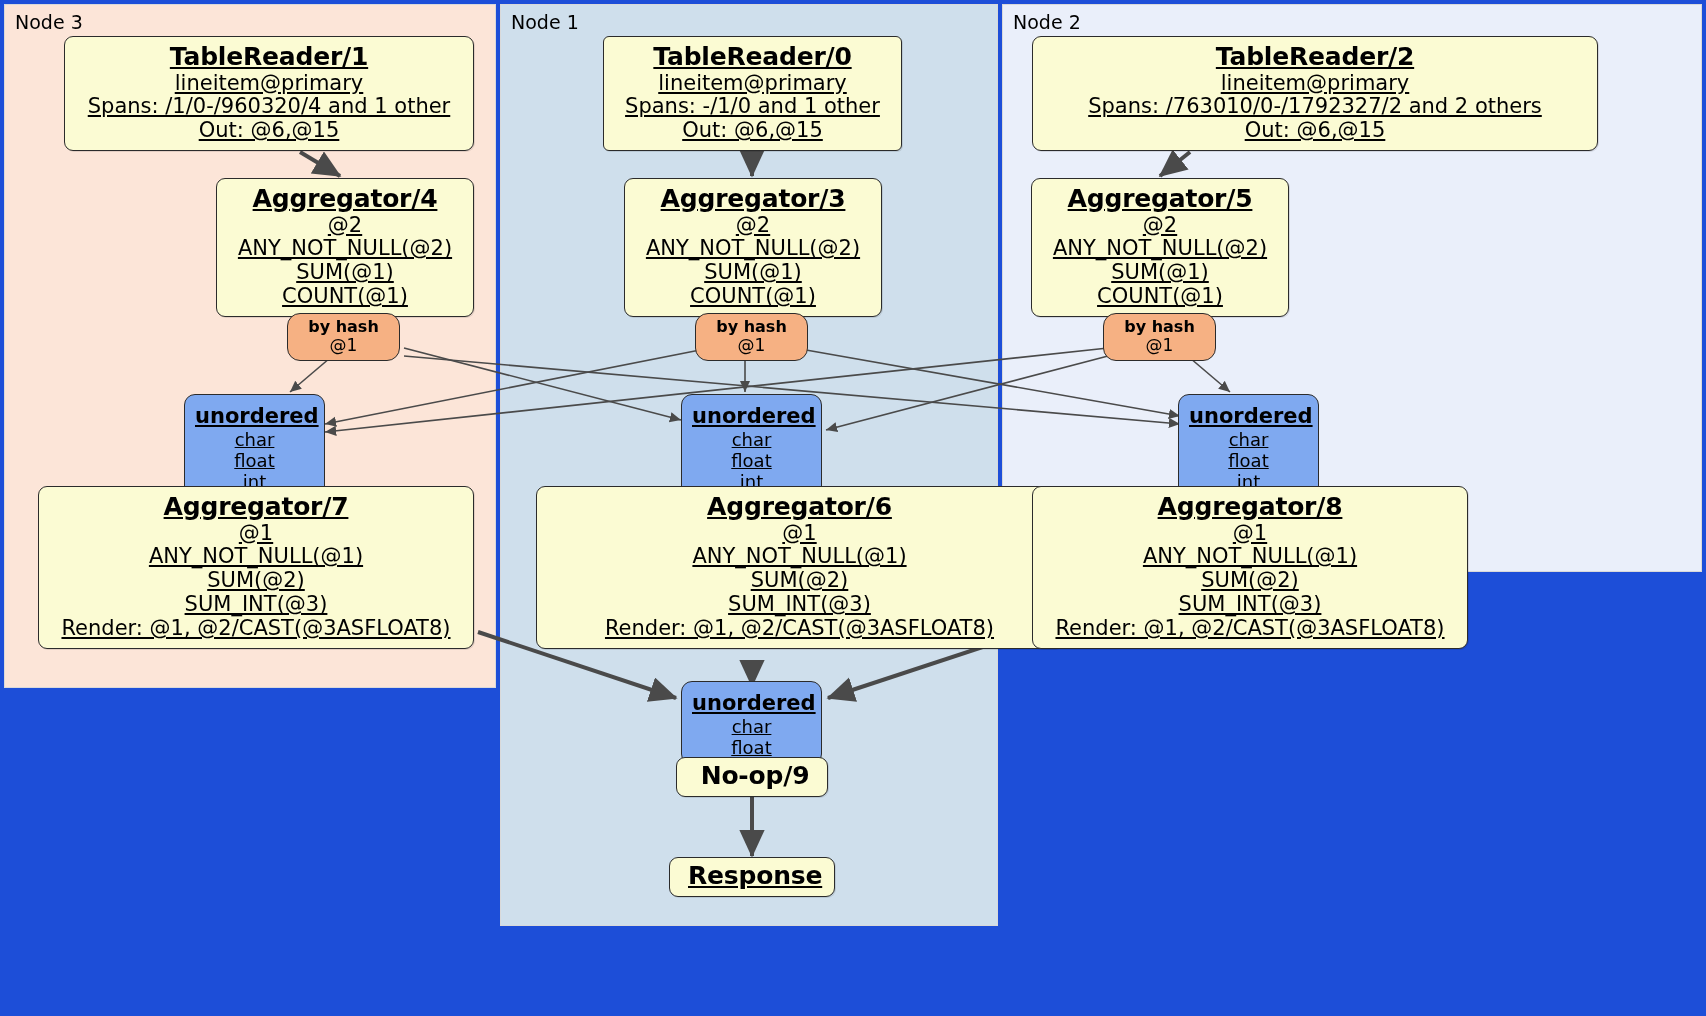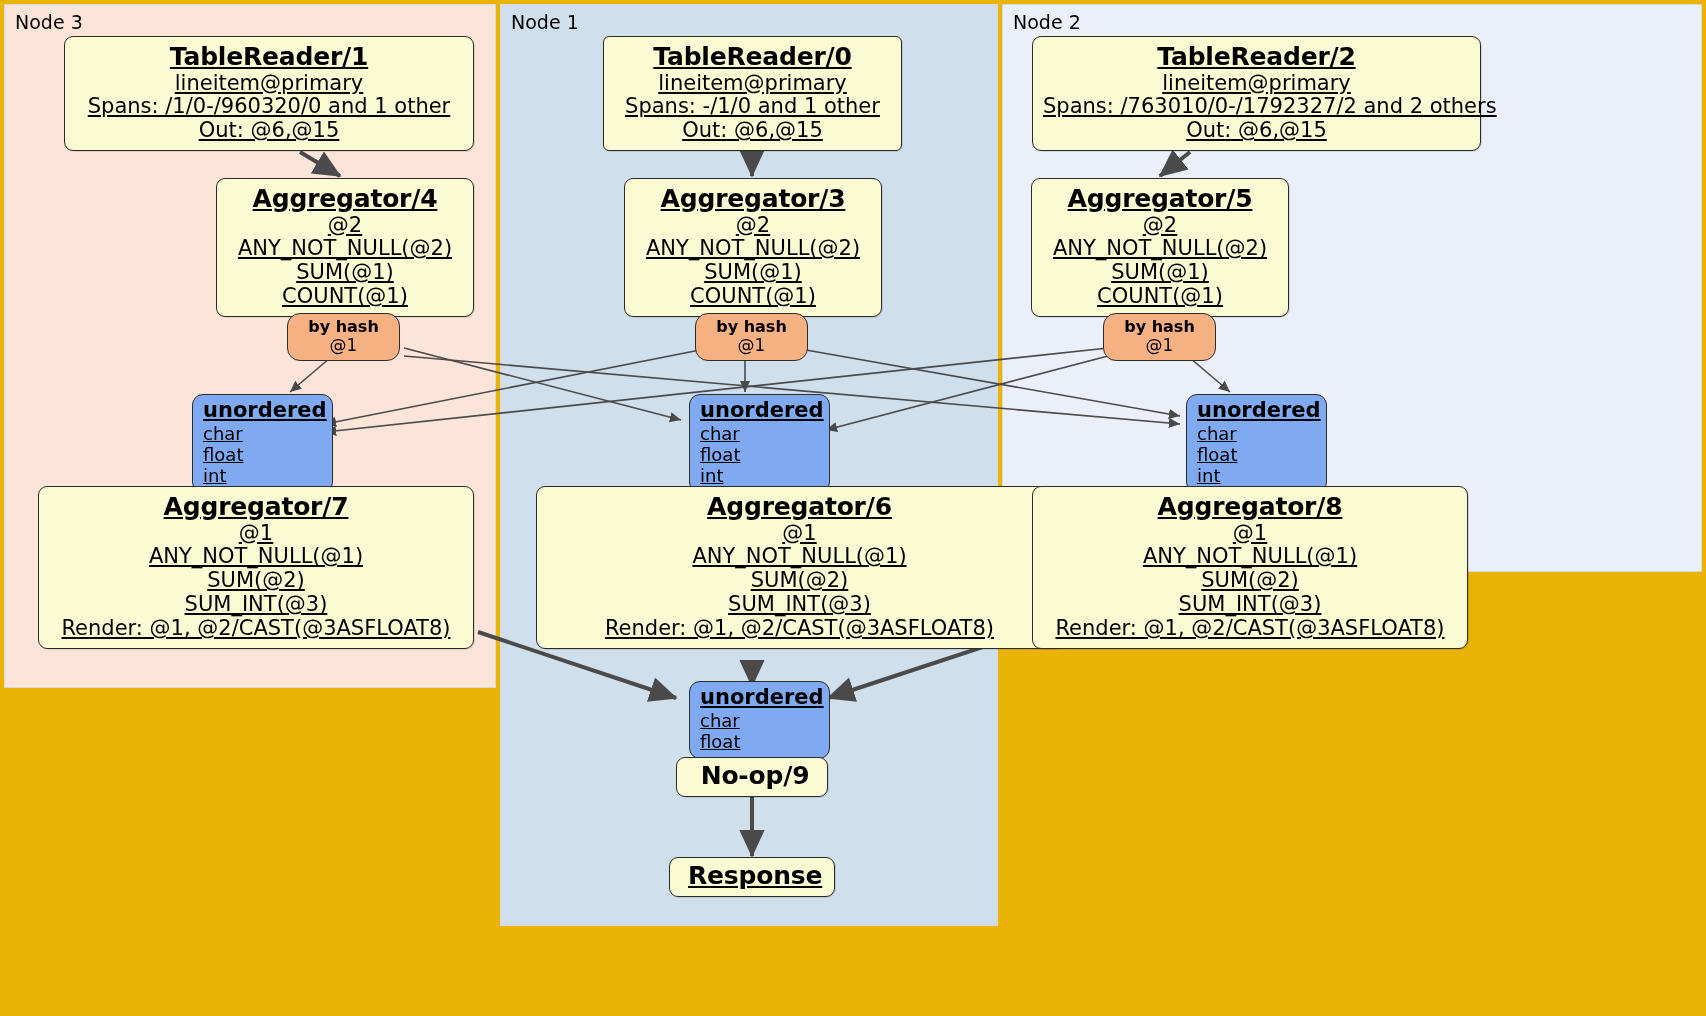--- a/index.html
+++ b/index.html
@@ -6,21 +6,21 @@
     margin: 0;
     padding: 0;
     background: #ffffff;
     font-family: "DejaVu Sans", sans-serif;
   }
   #stage {
     position: relative;
     width: 1706px;
     height: 1016px;
     overflow: hidden;
-    background: #eab308;
+    background: #1d4ed8;
   }
   
   .cluster {
     position: absolute;
     border: 1px solid #d9d9d9;
     box-sizing: border-box;
   }
   .cluster-label {
     position: absolute;
     top: 6px;
@@ -78,25 +78,24 @@
     font-size: 17px;
     white-space: nowrap;
   }
   
   .sync {
     position: absolute;
     box-sizing: border-box;
     background: #7fa9f0;
     border: 1.6px solid #2b2b2b;
     border-radius: 11px;
-    text-align: left;
-    padding: 3px 10px 6px 10px;
+    text-align: center;
+    padding: 9px 10px 6px 10px;
     line-height: 1.17;
     color: #000;
-    margin-left: 8px;
   }
   .sync .t {
     font-weight: bold;
     font-size: 21px;
     white-space: nowrap;
   }
   .sync .l {
     font-size: 18px;
     white-space: nowrap;
   }
@@ -159,21 +158,21 @@
     <path d="M478,632 L676,698" stroke="#4a4a4a" stroke-width="4" fill="none" marker-end="url(#ah)"></path>
     <path d="M752,660 L752,686" stroke="#4a4a4a" stroke-width="4" fill="none" marker-end="url(#ah)"></path>
     <path d="M1028,632 L828,698" stroke="#4a4a4a" stroke-width="4" fill="none" marker-end="url(#ah)"></path>
 
     <path d="M752,790 L752,856" stroke="#4a4a4a" stroke-width="4" fill="none" marker-end="url(#ah)"></path>
   </svg>
 
   <div class="proc z3" style="left:64px; top:36px; width:410px;">
     <div class="t">TableReader/1</div>
     <div class="l">lineitem@primary</div>
-    <div class="l">Spans: /1/0-/960320/0 and 1 other</div>
+    <div class="l">Spans: /1/0-/960320/4 and 1 other</div>
     <div class="l">Out: @6,@15</div>
   </div>
 
   <div class="proc z3" style="left:216px; top:178px; width:258px;">
     <div class="t">Aggregator/4</div>
     <div class="l">@2</div>
     <div class="l">ANY_NOT_NULL(@2)</div>
     <div class="l">SUM(@1)</div>
     <div class="l">COUNT(@1)</div>
   </div>
@@ -242,21 +241,21 @@
   </div>
 
   <div class="proc compact z4" style="left:676px; top:757px; width:152px;">
     <div class="t">No-op/9</div>
   </div>
 
   <div class="proc compact z3" style="left:669px; top:857px; width:166px;">
     <div class="t">Response</div>
   </div>
 
-  <div class="proc z3" style="left:1032px; top:36px; width:449px;">
+  <div class="proc z3" style="left:1032px; top:36px; width:566px;">
     <div class="t">TableReader/2</div>
     <div class="l">lineitem@primary</div>
     <div class="l">Spans: /763010/0-/1792327/2 and 2 others</div>
     <div class="l">Out: @6,@15</div>
   </div>
 
   <div class="proc z3" style="left:1031px; top:178px; width:258px;">
     <div class="t">Aggregator/5</div>
     <div class="l">@2</div>
     <div class="l">ANY_NOT_NULL(@2)</div>

